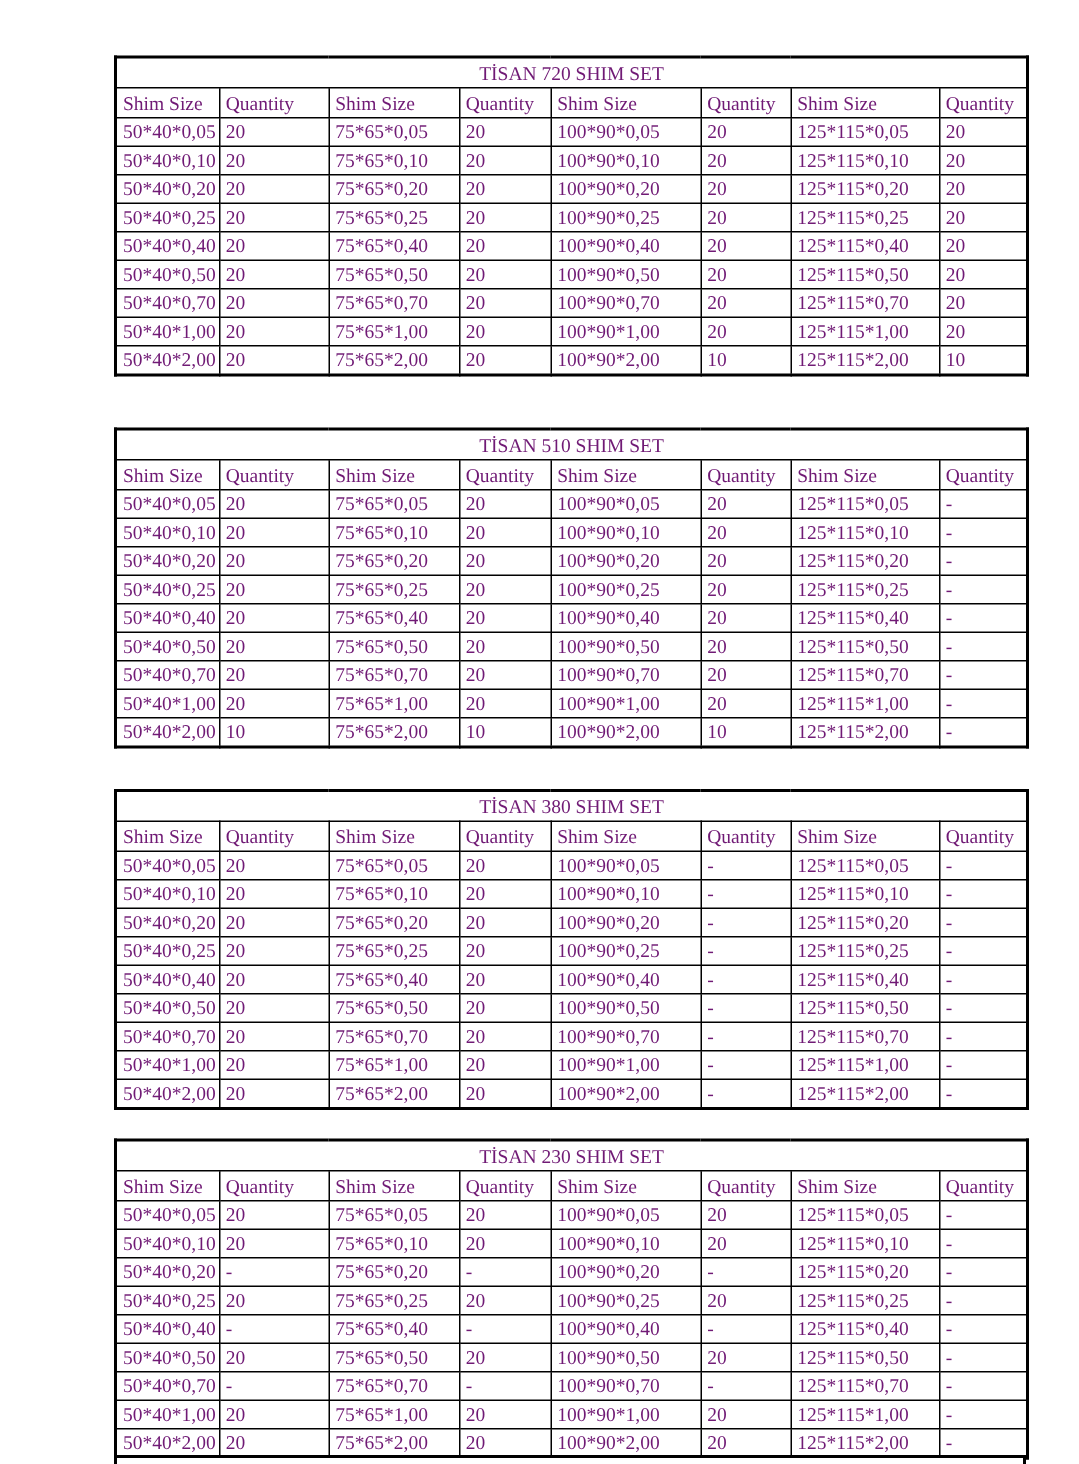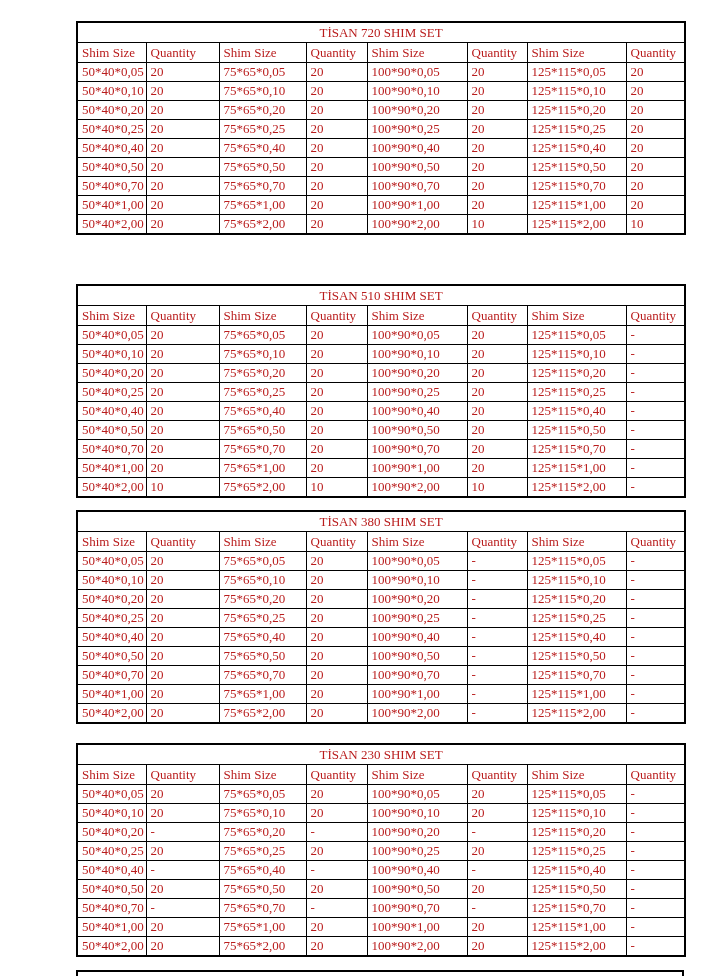--- a/index.html
+++ b/index.html
@@ -16,21 +16,22 @@
     color: #000000;
   }
   .shim-table {
     position: absolute;
     left: 76px;
     width: 608px;
     border-collapse: collapse;
     table-layout: fixed;
     border: 2px solid #000000;
     font-size: 13px;
-    color: #b91c1c;
+    color: #701a75;
+    margin-top: 16px;
   }
   .shim-table th,
   .shim-table td {
     border: 1px solid #000000;
     padding: 0 4px;
     height: 18px;
     font-weight: normal;
     text-align: left;
     vertical-align: middle;
     white-space: nowrap;
@@ -38,21 +39,21 @@
     line-height: 18px;
   }
   .shim-table .title-cell {
     text-align: center;
     height: 19px;
   }
   .shim-table thead th {
     height: 19px;
   }
   #table-720 { top: 21px;  }
-  #table-510 { top: 284px; padding-left: 26px; }
+  #table-510 { top: 269px; padding-left: 26px; }
   #table-380 { top: 510px; font-family: Liberation Serif, serif; }
   #table-360 { top: 743px; }
   .partial-table {
     position: absolute;
     left: 76px;
     top: 970px;
     width: 604px;
     height: 24px;
     border: 2px solid #000000;
     background: #ffffff;

